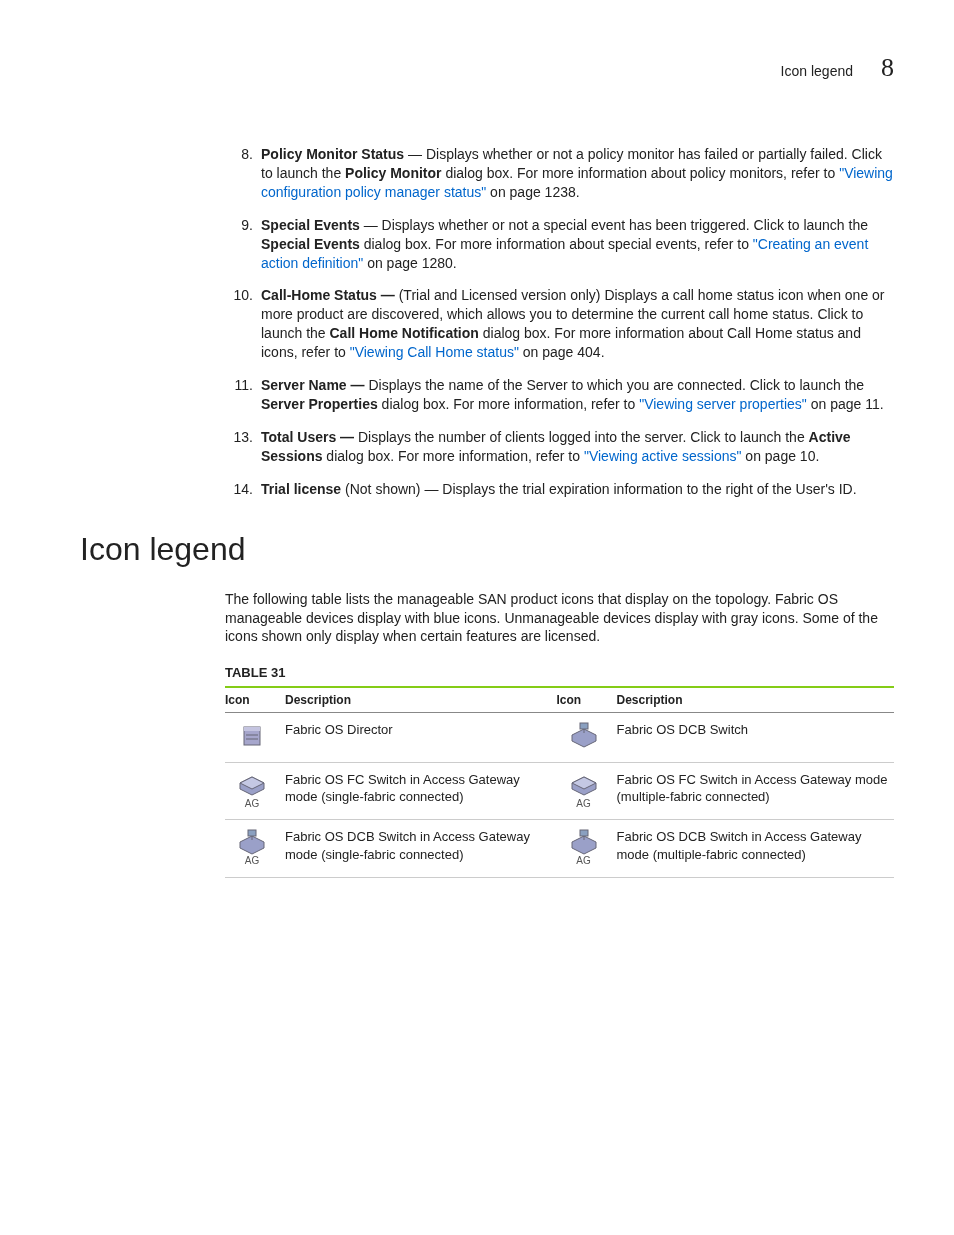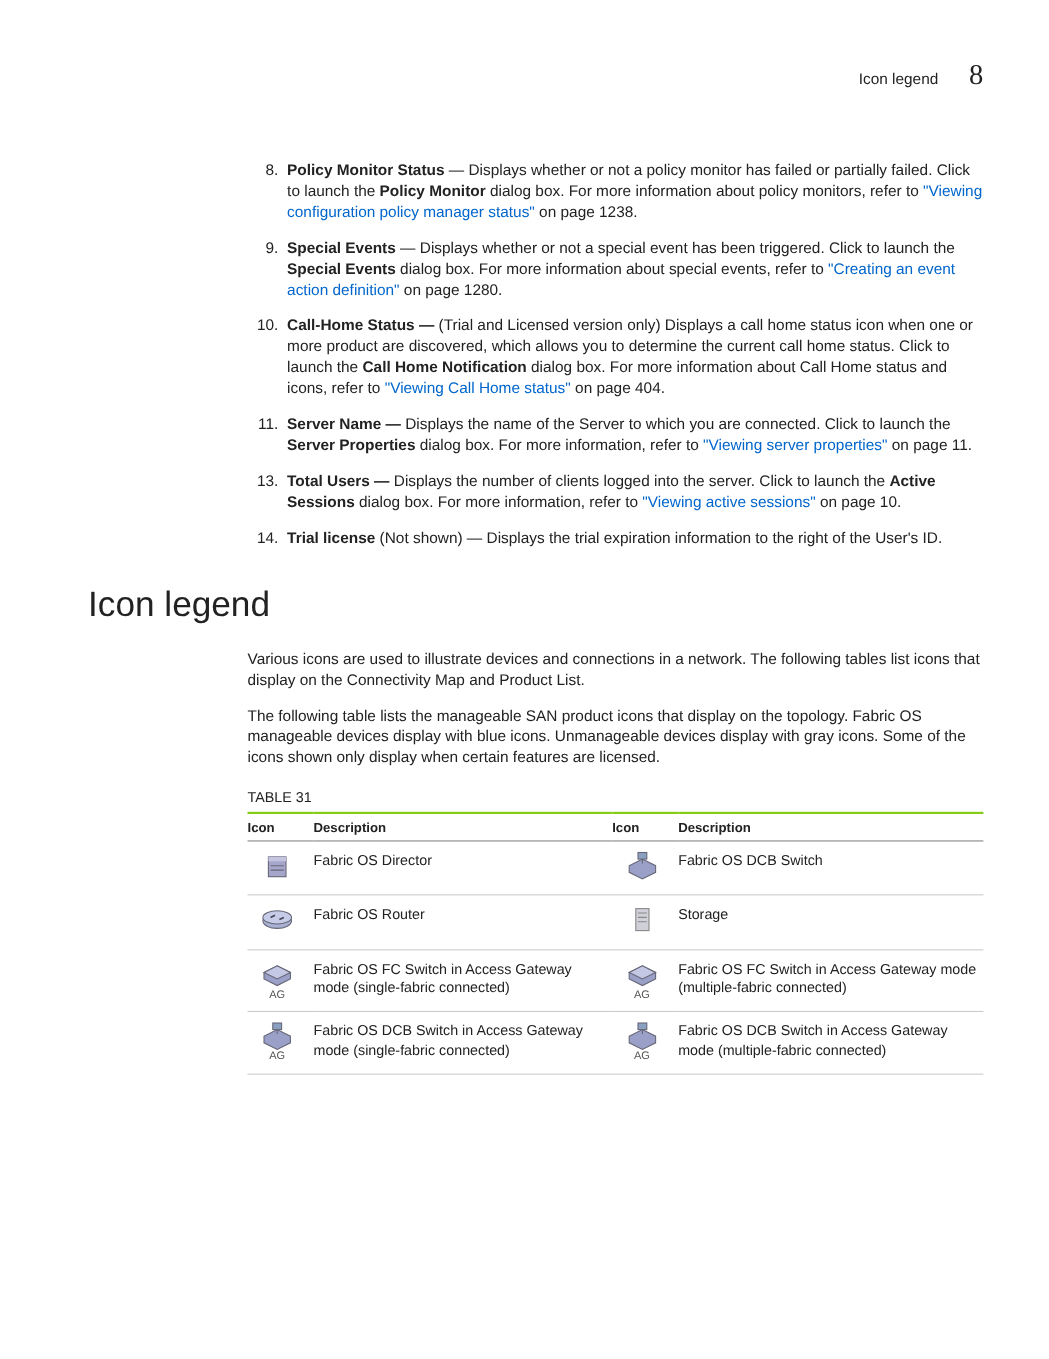--- a/index.html
+++ b/index.html
@@ -55,21 +55,21 @@
   }
   .body-indent {
     margin-left: 145px;
   }
   h2.sub {
     font-weight: normal;
     font-size: 22px;
     margin: 26px 0 10px 0;
   }
   .table-caption {
-    font-weight: normal;
+    font-weight: bold;
     font-size: 13px;
     margin-top: 18px;
     margin-bottom: 4px;
   }
   table.legend {
     border-collapse: collapse;
     width: 100%;
     font-size: 13px;
   }
   table.legend th {
@@ -131,21 +131,20 @@
     </li>
     <li>
       <span class="num">14.</span>
       <span class="body"><span class="bold">Trial license</span> (Not shown) — Displays the trial expiration information to the right of the User's ID.</span>
     </li>
   </ol>
 
 <h1 class="section">Icon legend</h1>
 
 <div class="body-indent">
-  <p>Various icons are used to illustrate devices and connections in a network. The following tables list icons that display on the Connectivity Map and Product List.</p>
 
 
   <p>The following table lists the manageable SAN product icons that display on the topology. Fabric OS manageable devices display with blue icons. Unmanageable devices display with gray icons. Some of the icons shown only display when certain features are licensed.</p>
 
   <div class="table-caption">TABLE 31</div>
 
   <table class="legend">
     <thead>
       <tr>
         <th>Icon</th>
@@ -160,30 +159,20 @@
                 <use href="#ic-director"></use>
               </svg></span></td>
           <td>Fabric OS Director</td>
           <td class="iconcell"><span class="icon-box"><svg width="32" height="28">
                 <use href="#ic-dcb"></use>
               </svg></span></td>
           <td>Fabric OS DCB Switch</td>
         </tr>
         <tr>
           <td class="iconcell"><span class="icon-box"><svg width="32" height="28">
-                <use href="#ic-router"></use>
-              </svg></span></td>
-          <td>Fabric OS Router</td>
-          <td class="iconcell"><span class="icon-box"><svg width="32" height="28">
-                <use href="#ic-storage"></use>
-              </svg></span></td>
-          <td>Storage</td>
-        </tr>
-        <tr>
-          <td class="iconcell"><span class="icon-box"><svg width="32" height="28">
                 <use href="#ic-switch"></use>
               </svg><span class="ag-label">AG</span></span></td>
           <td>Fabric OS FC Switch in Access Gateway mode (single-fabric connected)</td>
           <td class="iconcell"><span class="icon-box"><svg width="32" height="28">
                 <use href="#ic-switch"></use>
               </svg><span class="ag-label">AG</span></span></td>
           <td>Fabric OS FC Switch in Access Gateway mode (multiple-fabric connected)</td>
         </tr>
         <tr>
           <td class="iconcell"><span class="icon-box"><svg width="32" height="28">

